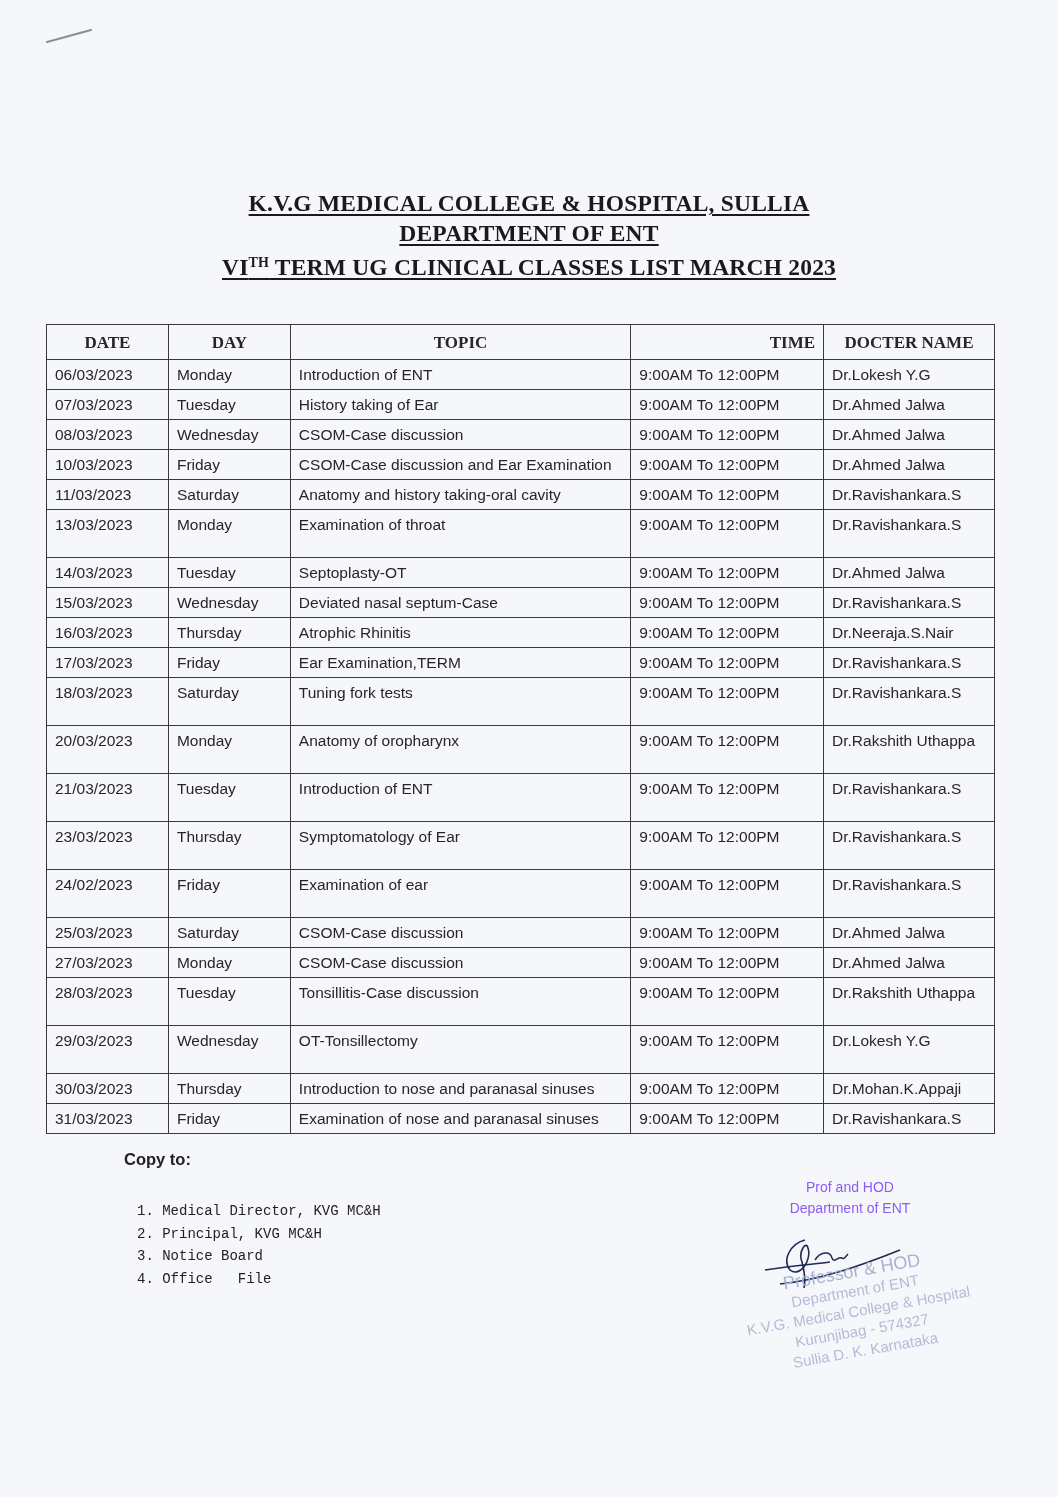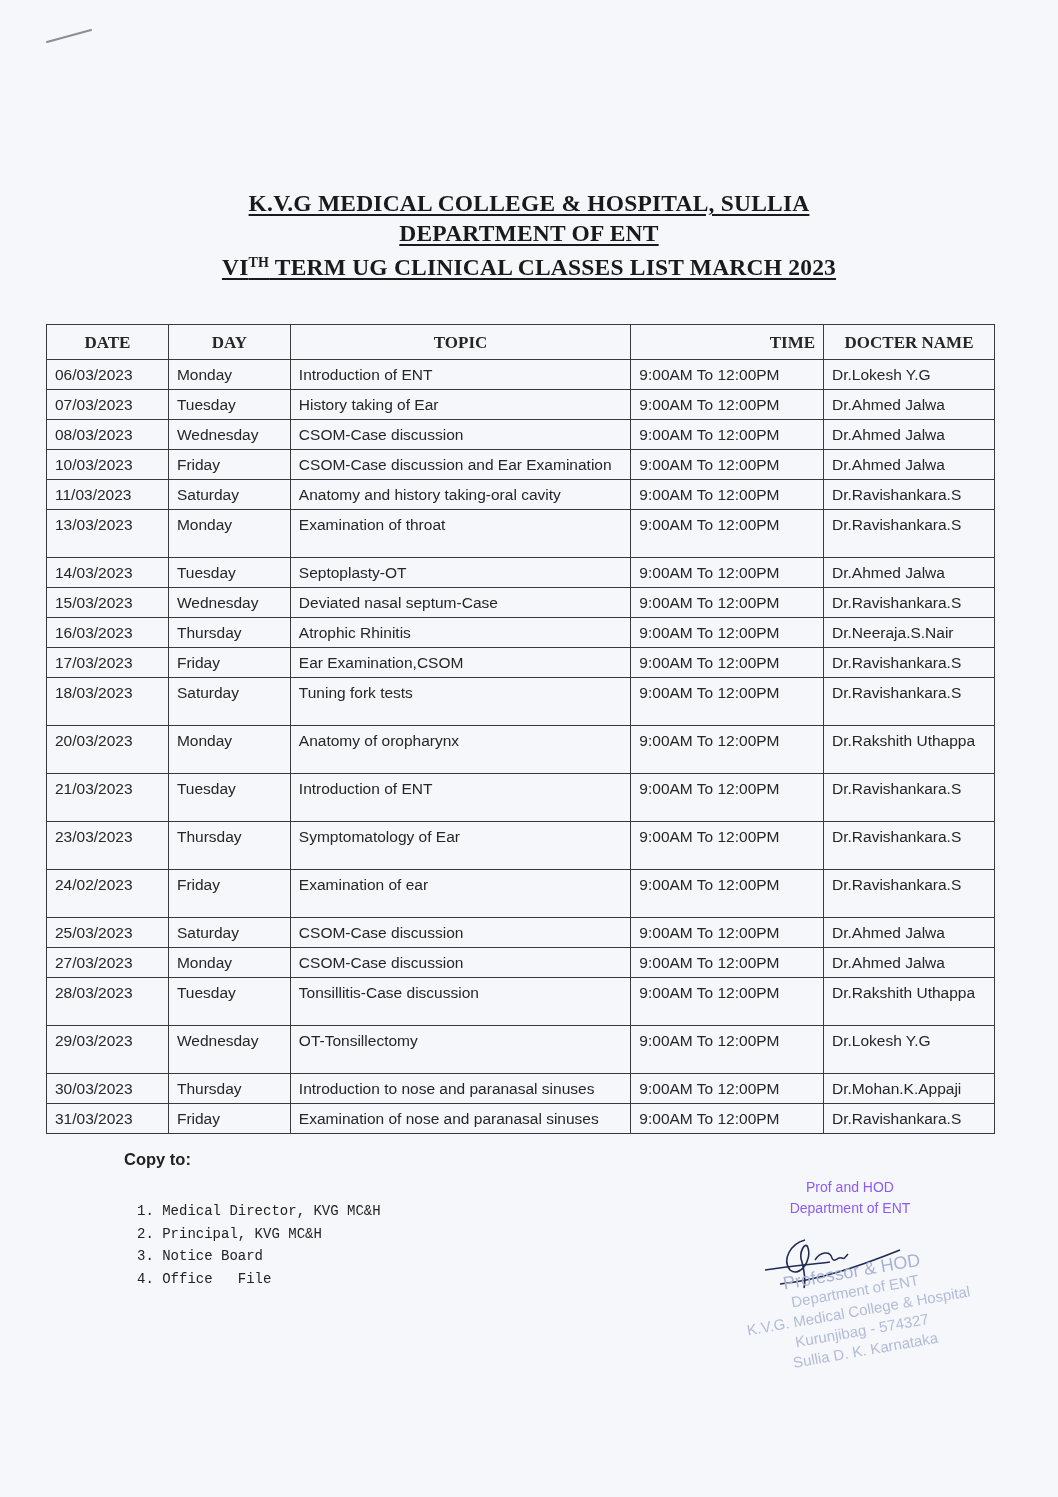--- a/index.html
+++ b/index.html
@@ -138,21 +138,21 @@
       <tr>
         <td>16/03/2023</td>
         <td>Thursday</td>
         <td>Atrophic Rhinitis</td>
         <td class="time">9:00AM To 12:00PM</td>
         <td>Dr.Neeraja.S.Nair</td>
       </tr>
       <tr>
         <td>17/03/2023</td>
         <td>Friday</td>
-        <td>Ear Examination,CSOM</td>
+        <td>Ear Examination,TERM</td>
         <td class="time">9:00AM To 12:00PM</td>
         <td>Dr.Ravishankara.S</td>
       </tr>
       <tr class="tall">
         <td>18/03/2023</td>
         <td>Saturday</td>
         <td>Tuning fork tests</td>
         <td class="time">9:00AM To 12:00PM</td>
         <td>Dr.Ravishankara.S</td>
       </tr>

